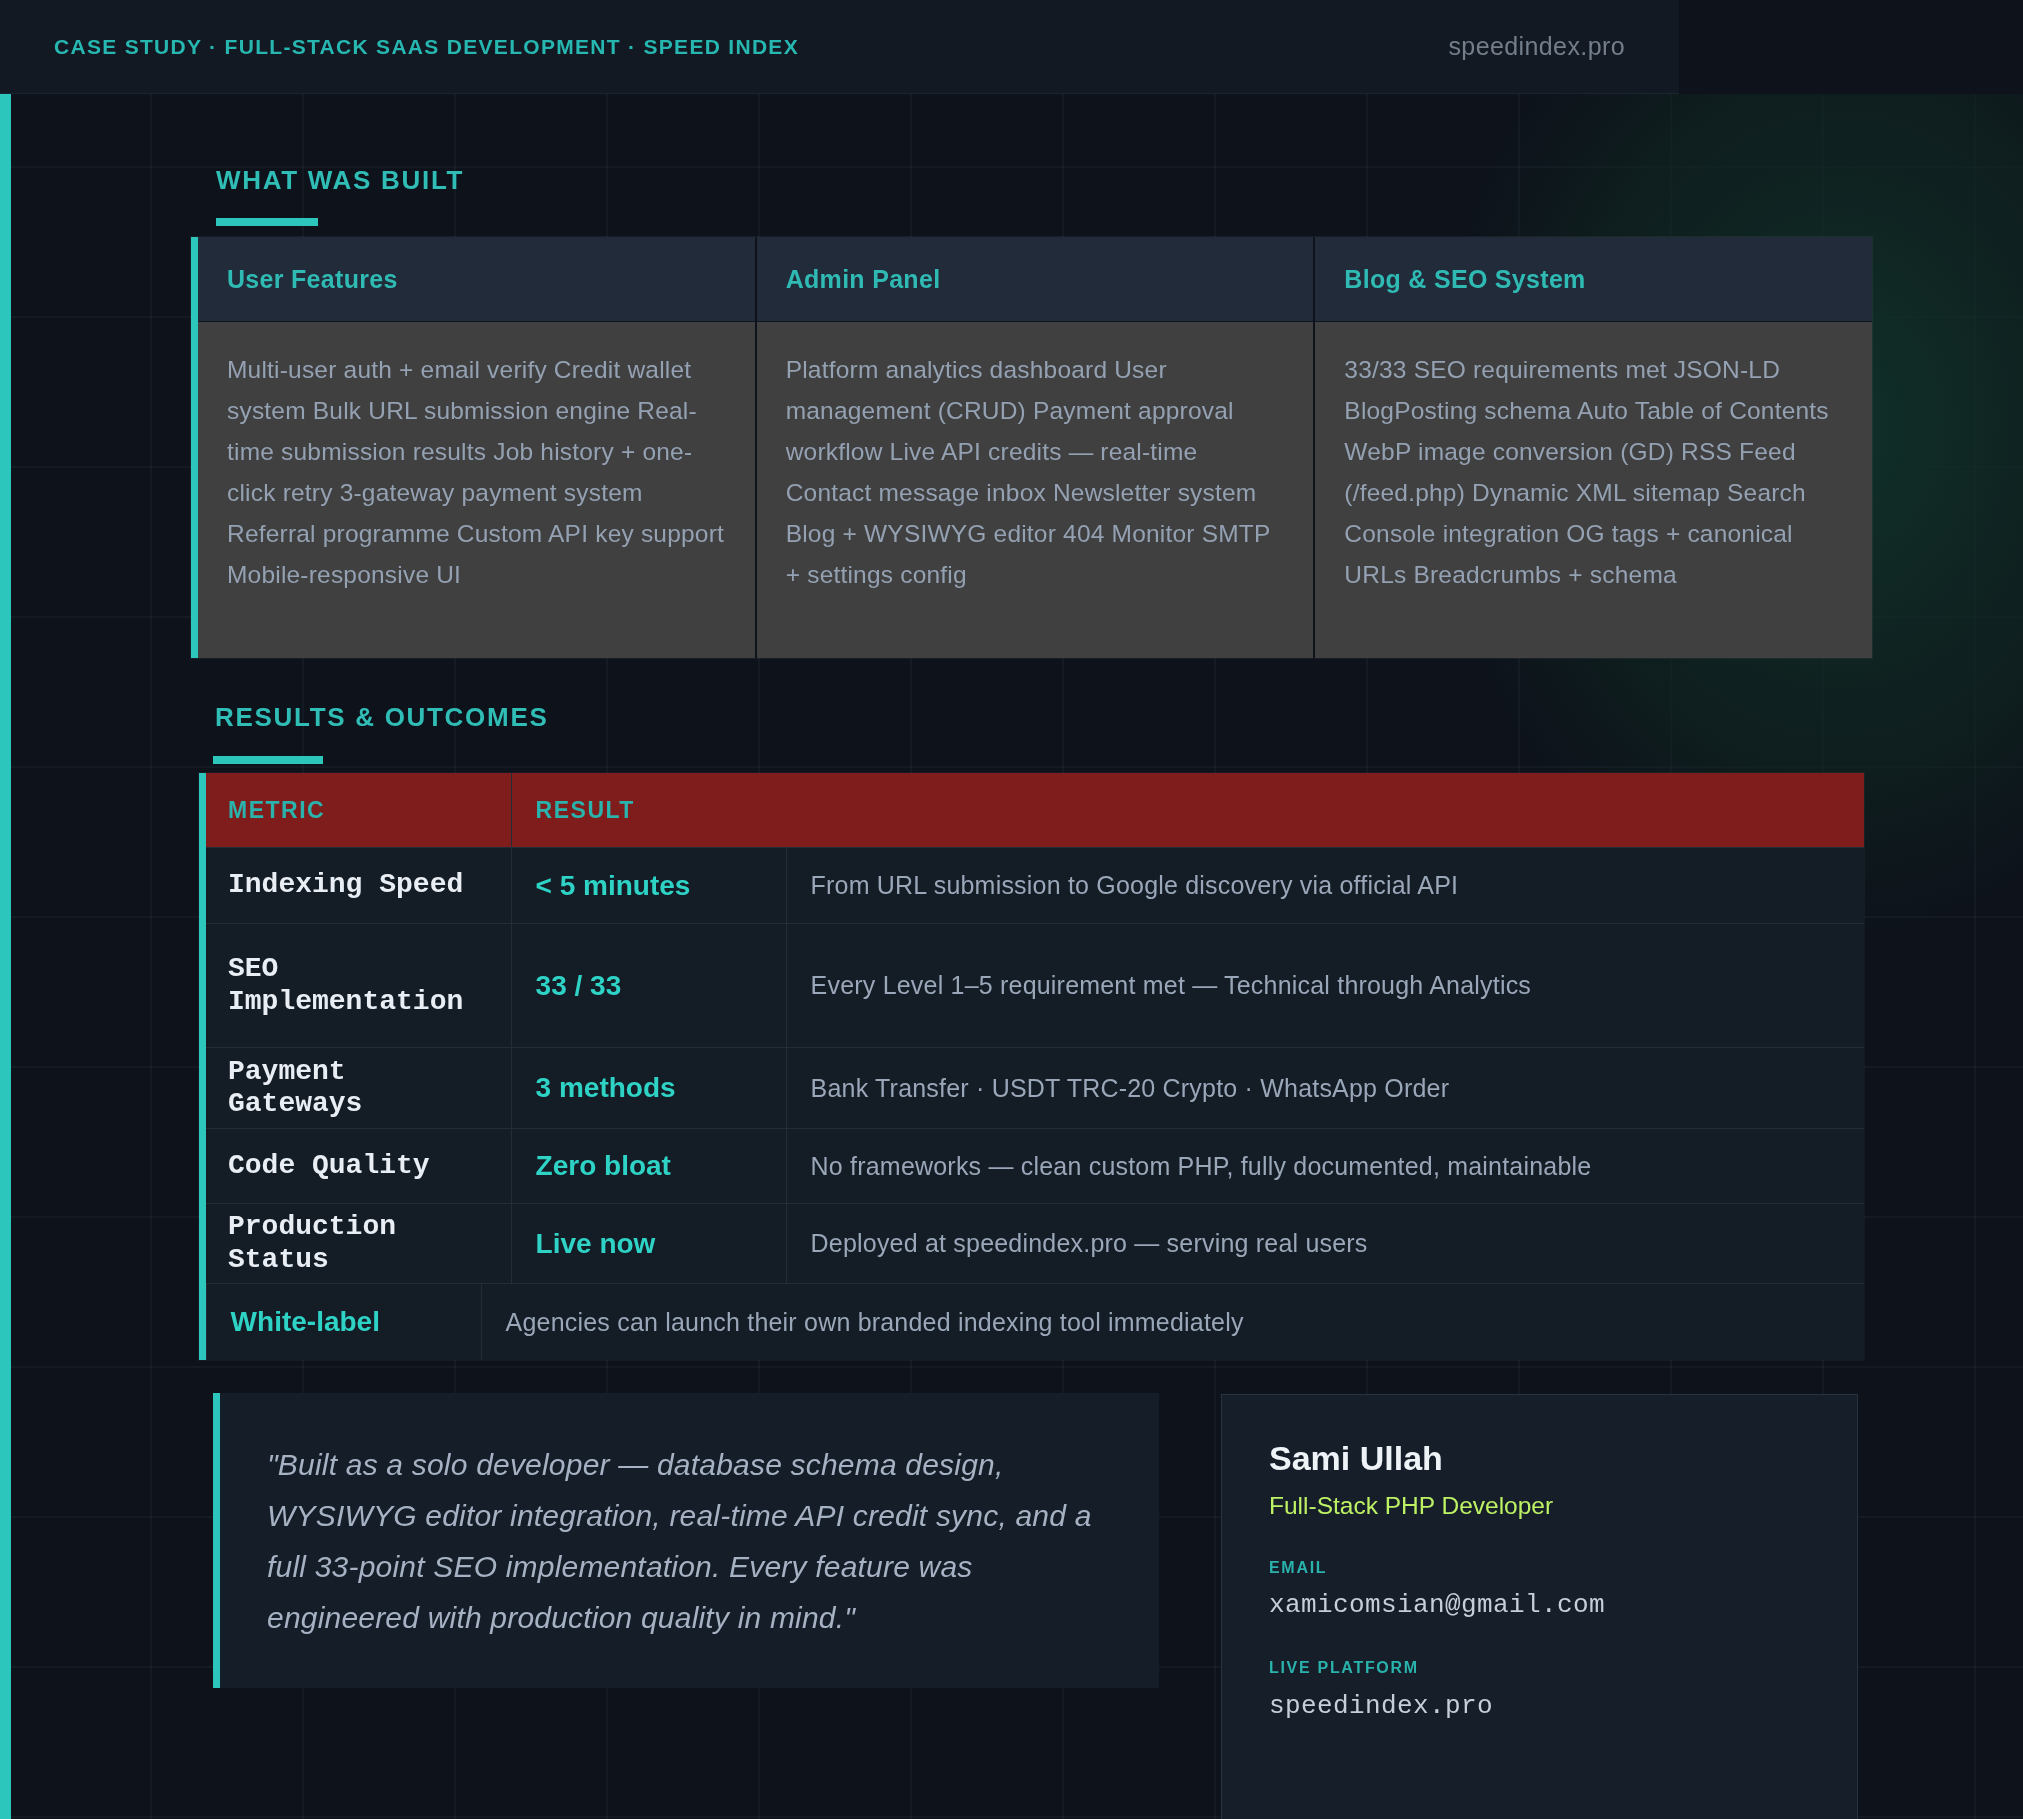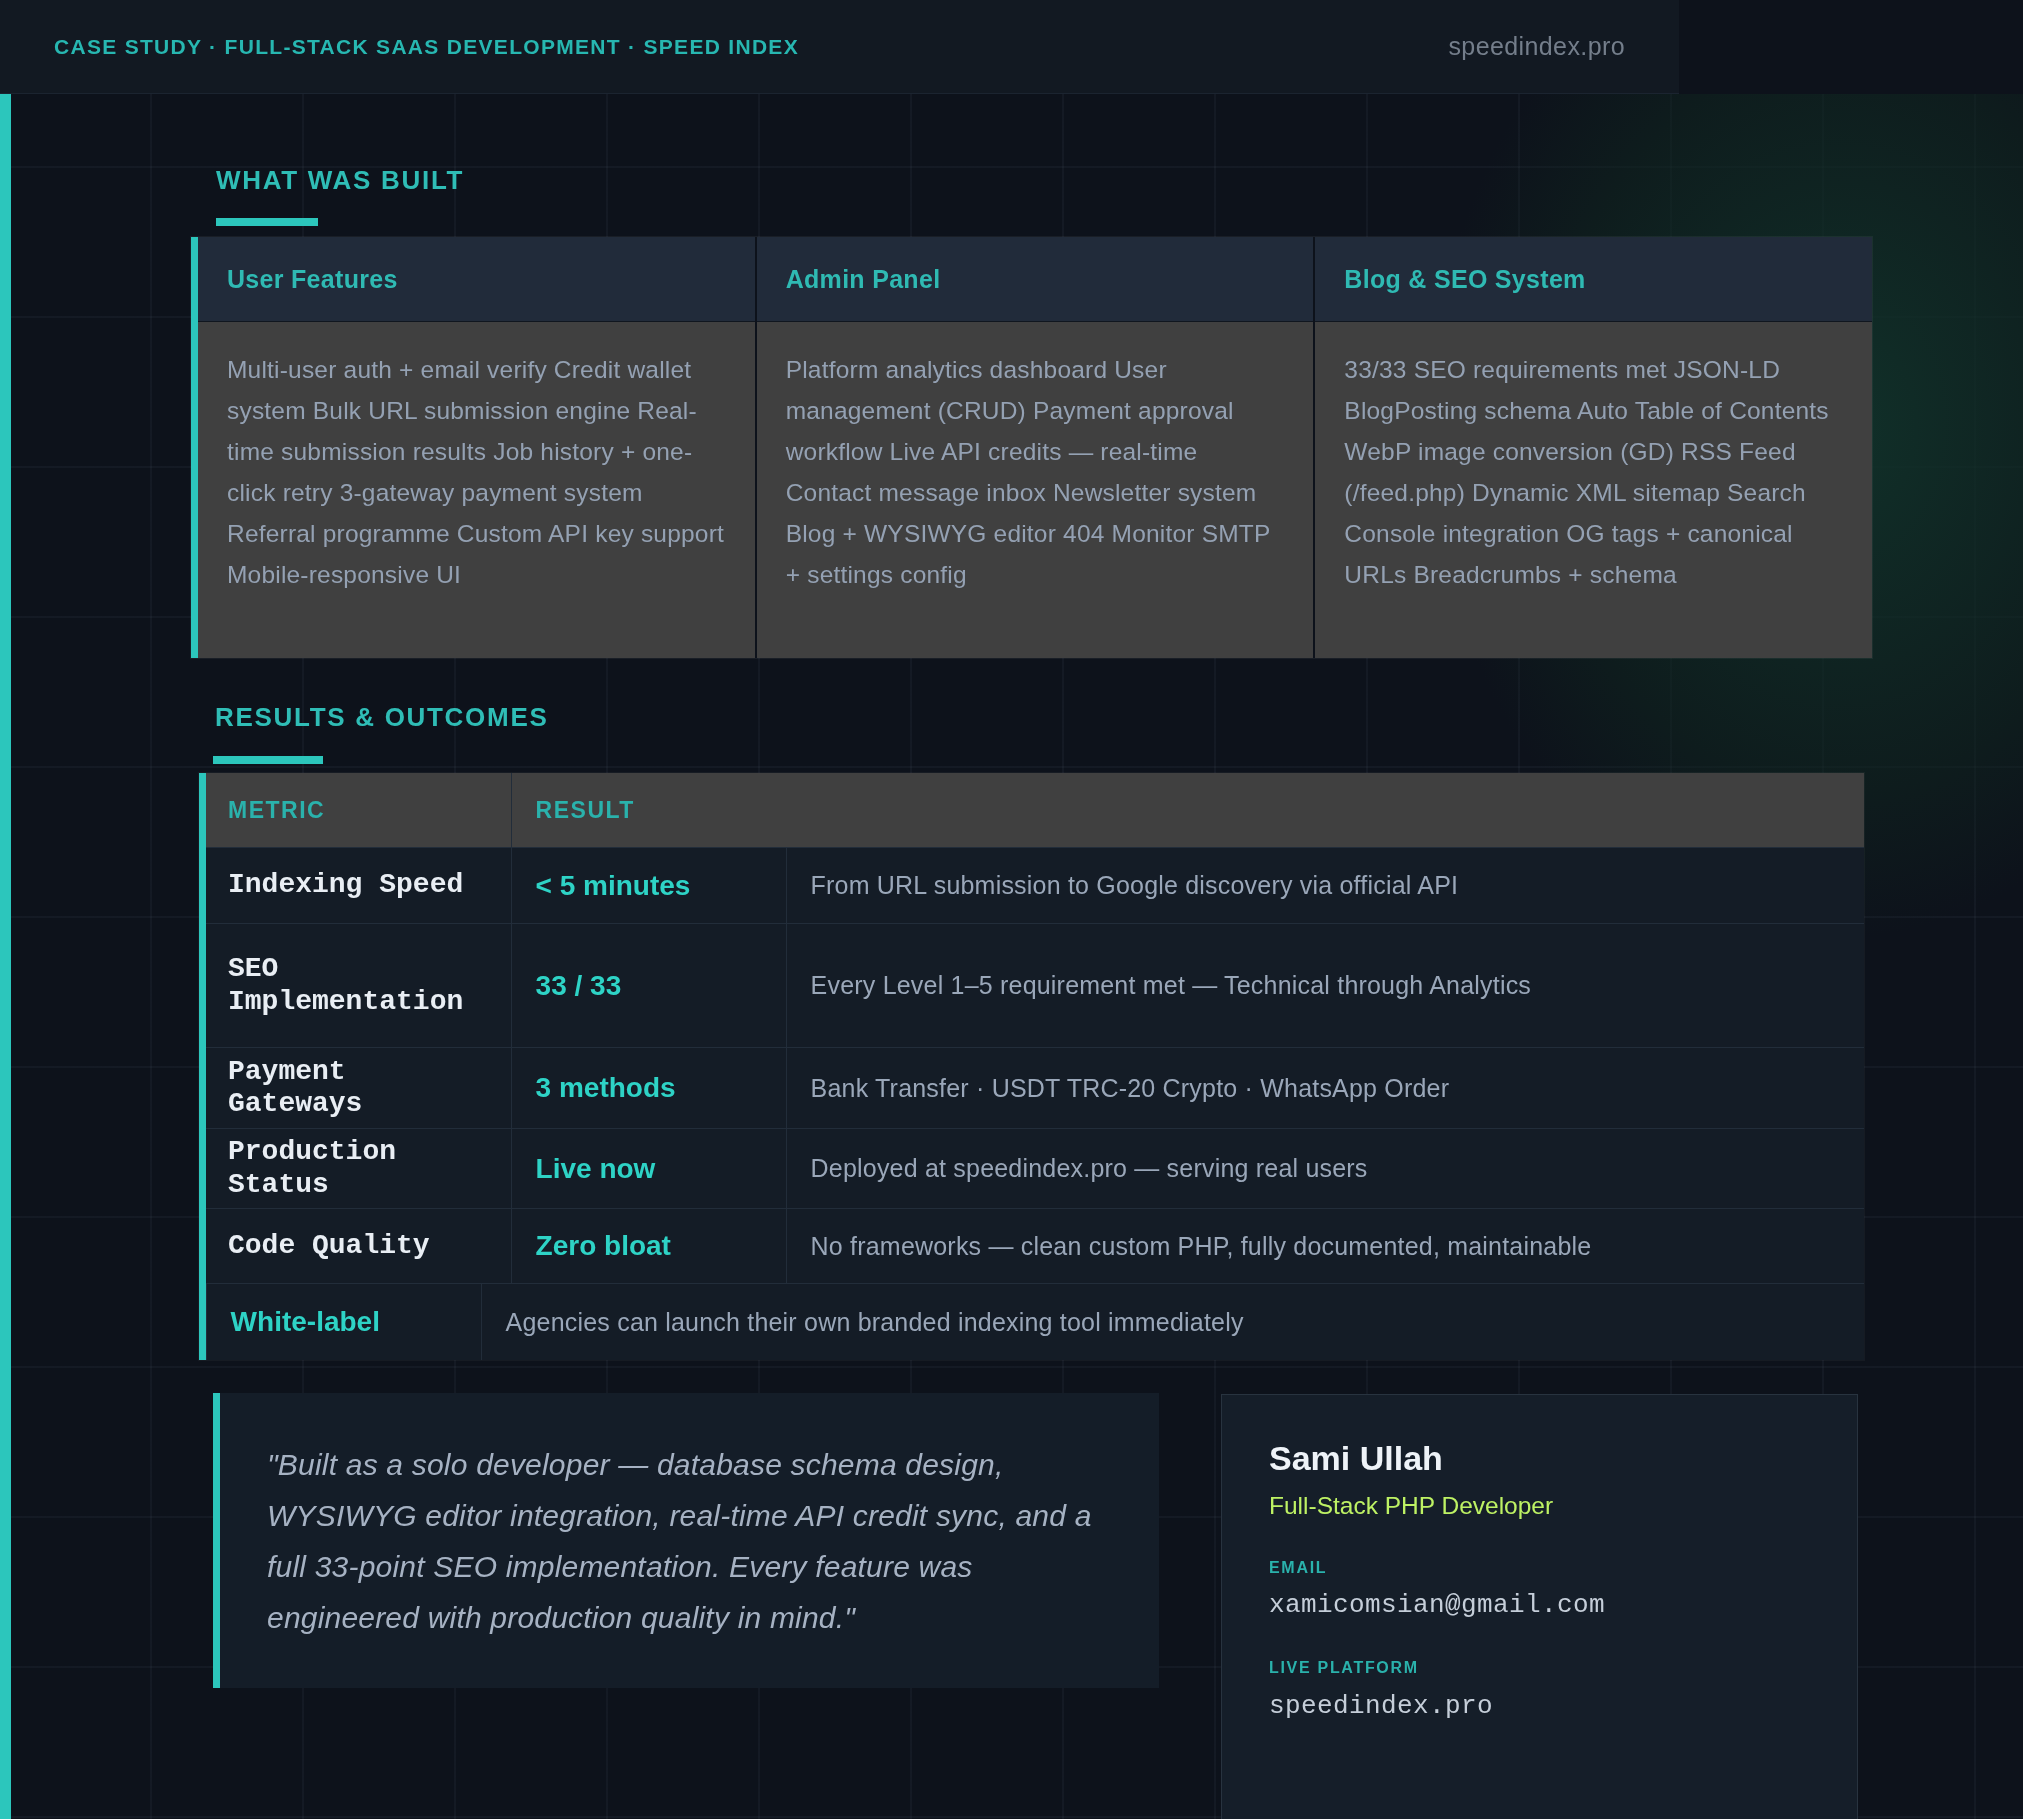--- a/index.html
+++ b/index.html
@@ -78,21 +78,21 @@
 
   
   .rtable{
     position:absolute;left:199px;top:773px;width:1665px;height:587px;
     box-sizing:border-box;border-left:7.6px solid #2cc6bc;background:#141c26;
     outline:0.8px solid rgba(255,255,255,0.04);
     display:flex;flex-direction:column;
   }
   .trow{display:flex;box-sizing:border-box;}
   .trow + .trow{border-top:1.7px solid #222d3a;}
-  .thead{height:74px;background:#404040;}
+  .thead{height:74px;background:#7f1d1d;}
   .c1{width:305px;flex:0 0 305px;box-sizing:border-box;padding:0 22px;
       display:flex;align-items:center;}
   .c2{width:275px;flex:0 0 275px;box-sizing:border-box;padding:0 23.6px;
       display:flex;align-items:center;border-left:1.7px solid #222d3a;}
   .c3{flex:1 1 auto;box-sizing:border-box;padding:0 23.6px;
       display:flex;align-items:center;border-left:1.7px solid #222d3a;}
   .thead .hc{color:#2ab2ac;font-size:23px;font-weight:bold;letter-spacing:1.5px;}
   .metric{color:#e9eef4;font-size:28px;font-weight:bold;line-height:1.15;font-family:Liberation Mono, monospace;}
   .result{color:#2ed3c6;font-size:28px;font-weight:bold;}
   .detail{color:#9aa7b9;font-size:25px;letter-spacing:0.2px;}
@@ -210,41 +210,41 @@
             <span class="metric">Payment Gateways</span>
           </div>
         <div class="c2">
             <span class="result">3 methods</span>
           </div>
         <div class="c3">
             <span class="detail">Bank Transfer · USDT TRC-20 Crypto · WhatsApp Order</span>
           </div>
       </div>
 
+      <div class="trow r-h89">
+        <div class="c1">
+            <span class="metric">Code Quality</span>
+          </div>
+        <div class="c2">
+            <span class="result">Zero bloat</span>
+          </div>
+        <div class="c3">
+            <span class="detail">No frameworks — clean custom PHP, fully documented, maintainable</span>
+          </div>
+      </div>
+
       <div class="trow r-h95">
         <div class="c1">
             <span class="metric">Production Status</span>
           </div>
         <div class="c2">
             <span class="result">Live now</span>
           </div>
         <div class="c3">
             <span class="detail">Deployed at speedindex.pro — serving real users</span>
-          </div>
-      </div>
-
-      <div class="trow r-h89">
-        <div class="c1">
-            <span class="metric">Code Quality</span>
-          </div>
-        <div class="c2">
-            <span class="result">Zero bloat</span>
-          </div>
-        <div class="c3">
-            <span class="detail">No frameworks — clean custom PHP, fully documented, maintainable</span>
           </div>
       </div>
 
       <div class="trow r-h91">
         <div class="c2">
             <span class="result">White-label</span>
           </div>
         <div class="c3">
             <span class="detail">Agencies can launch their own branded indexing tool immediately</span>
           </div>

